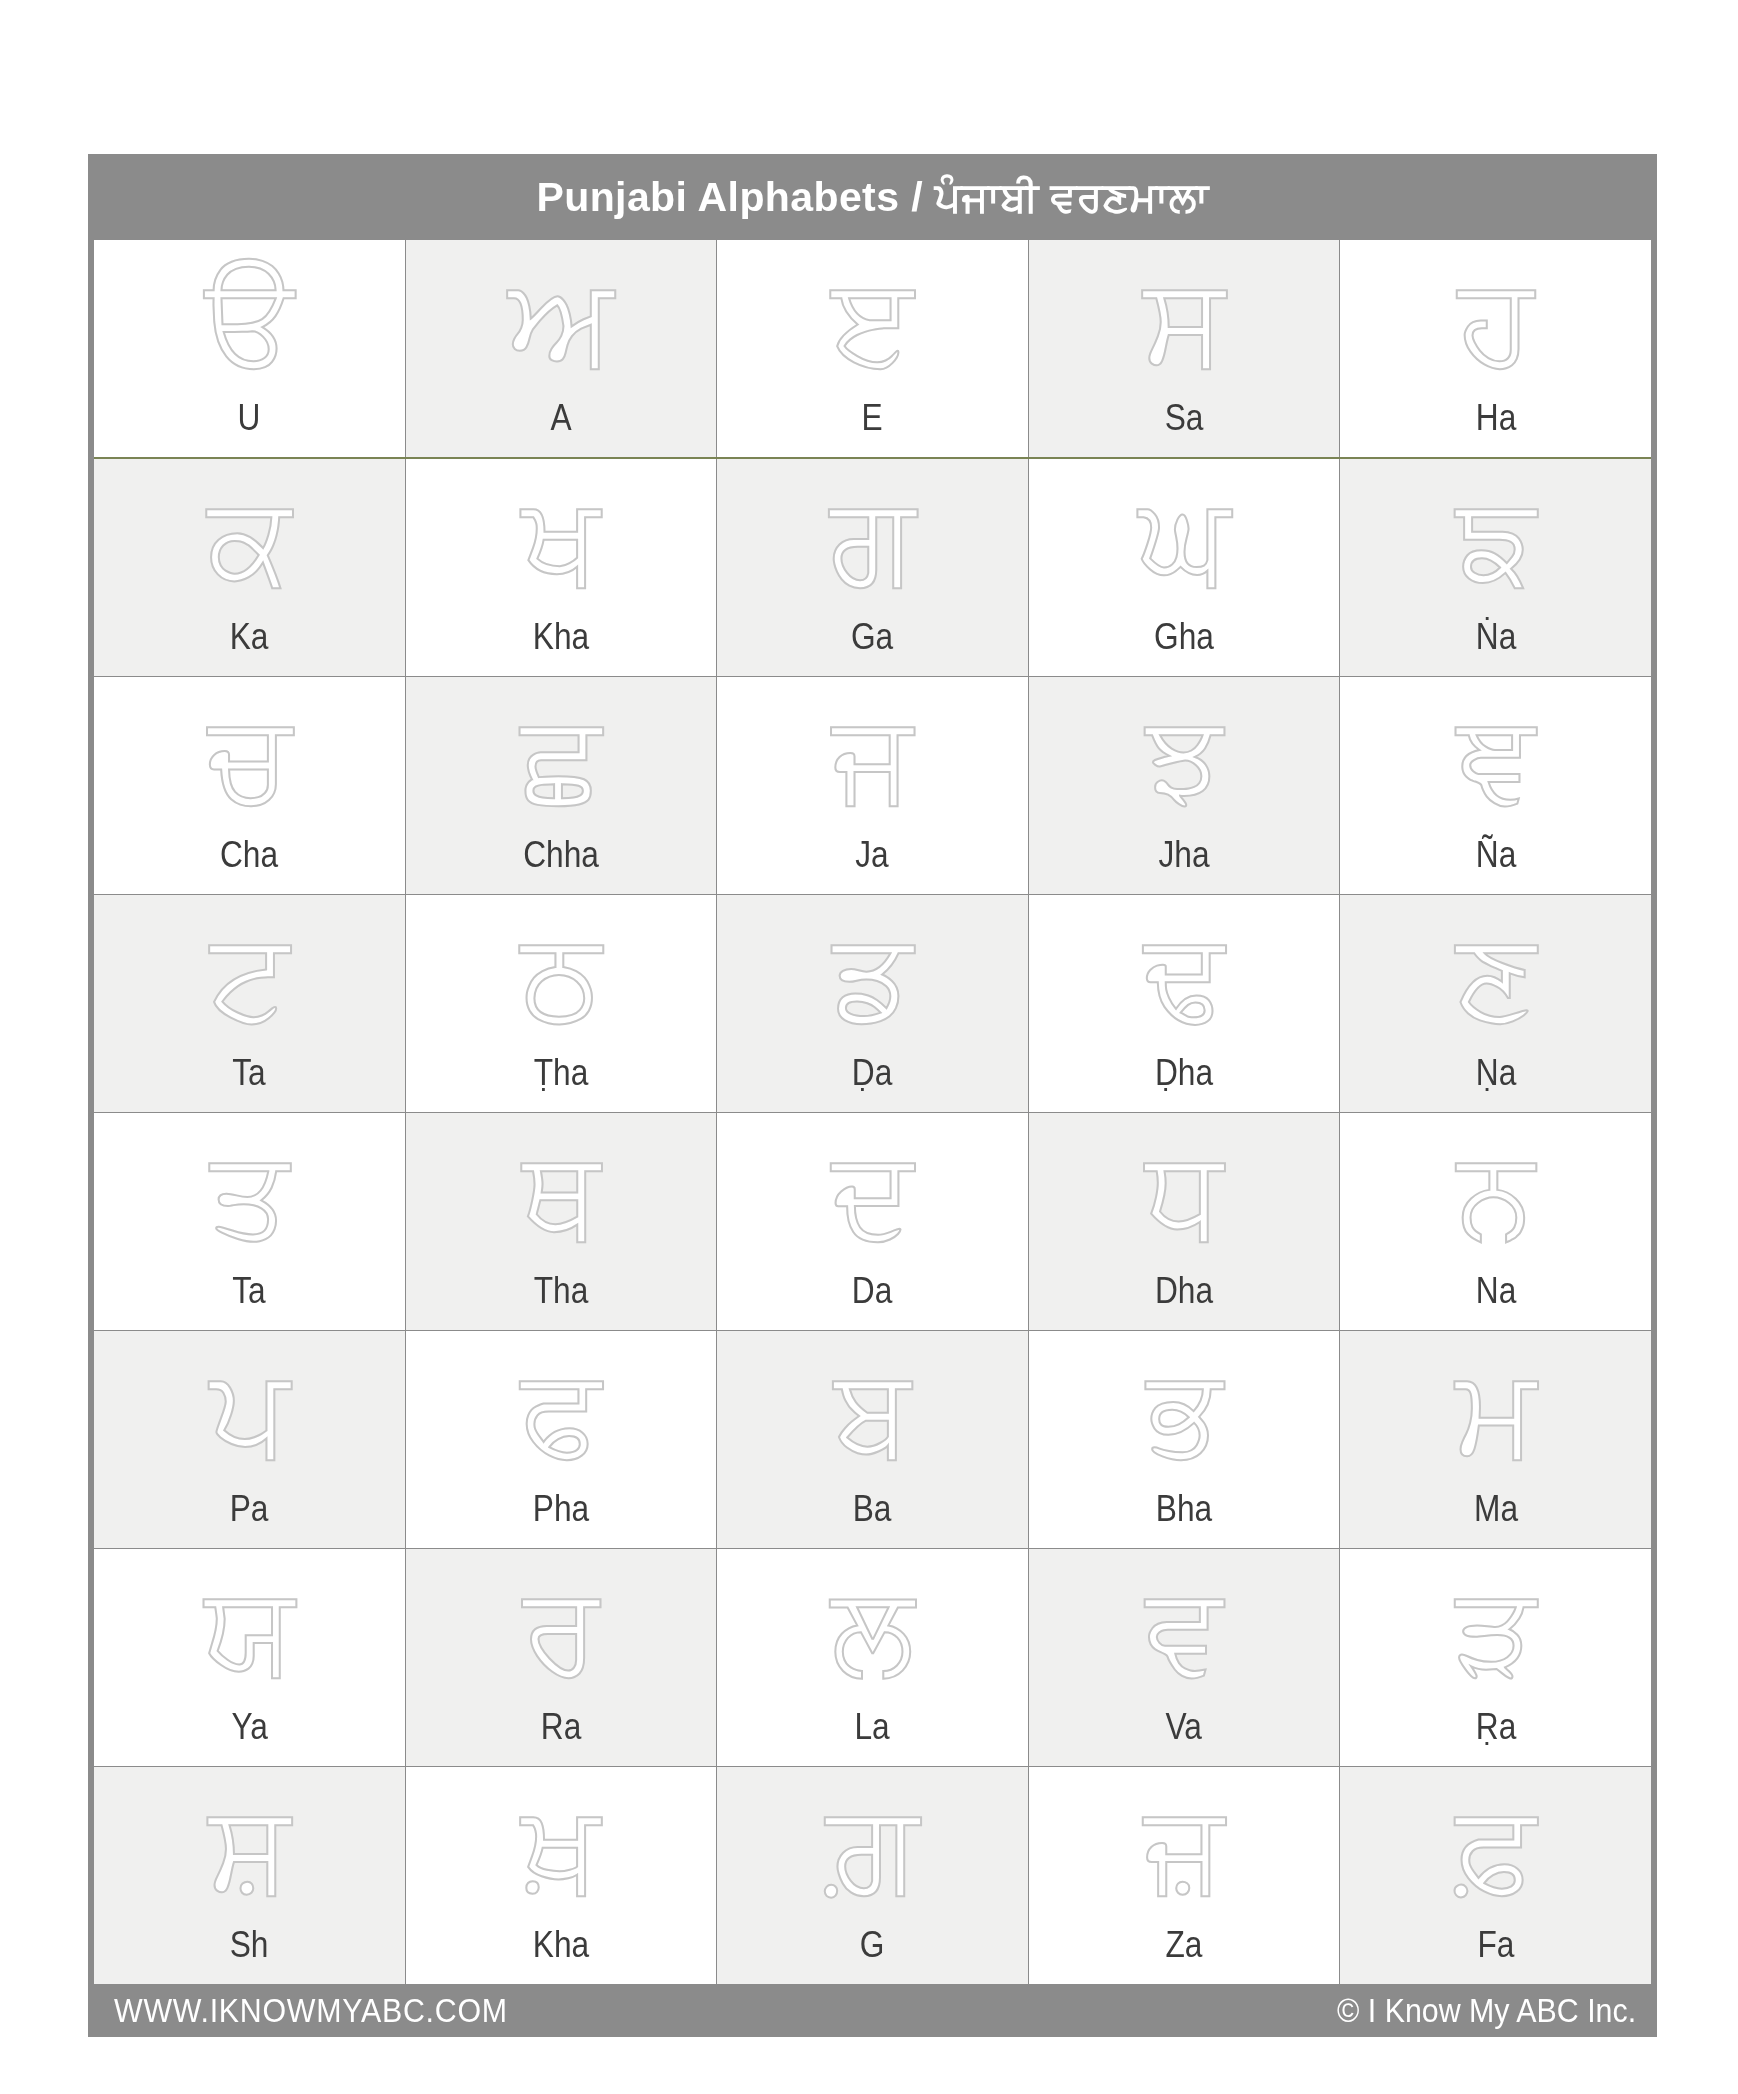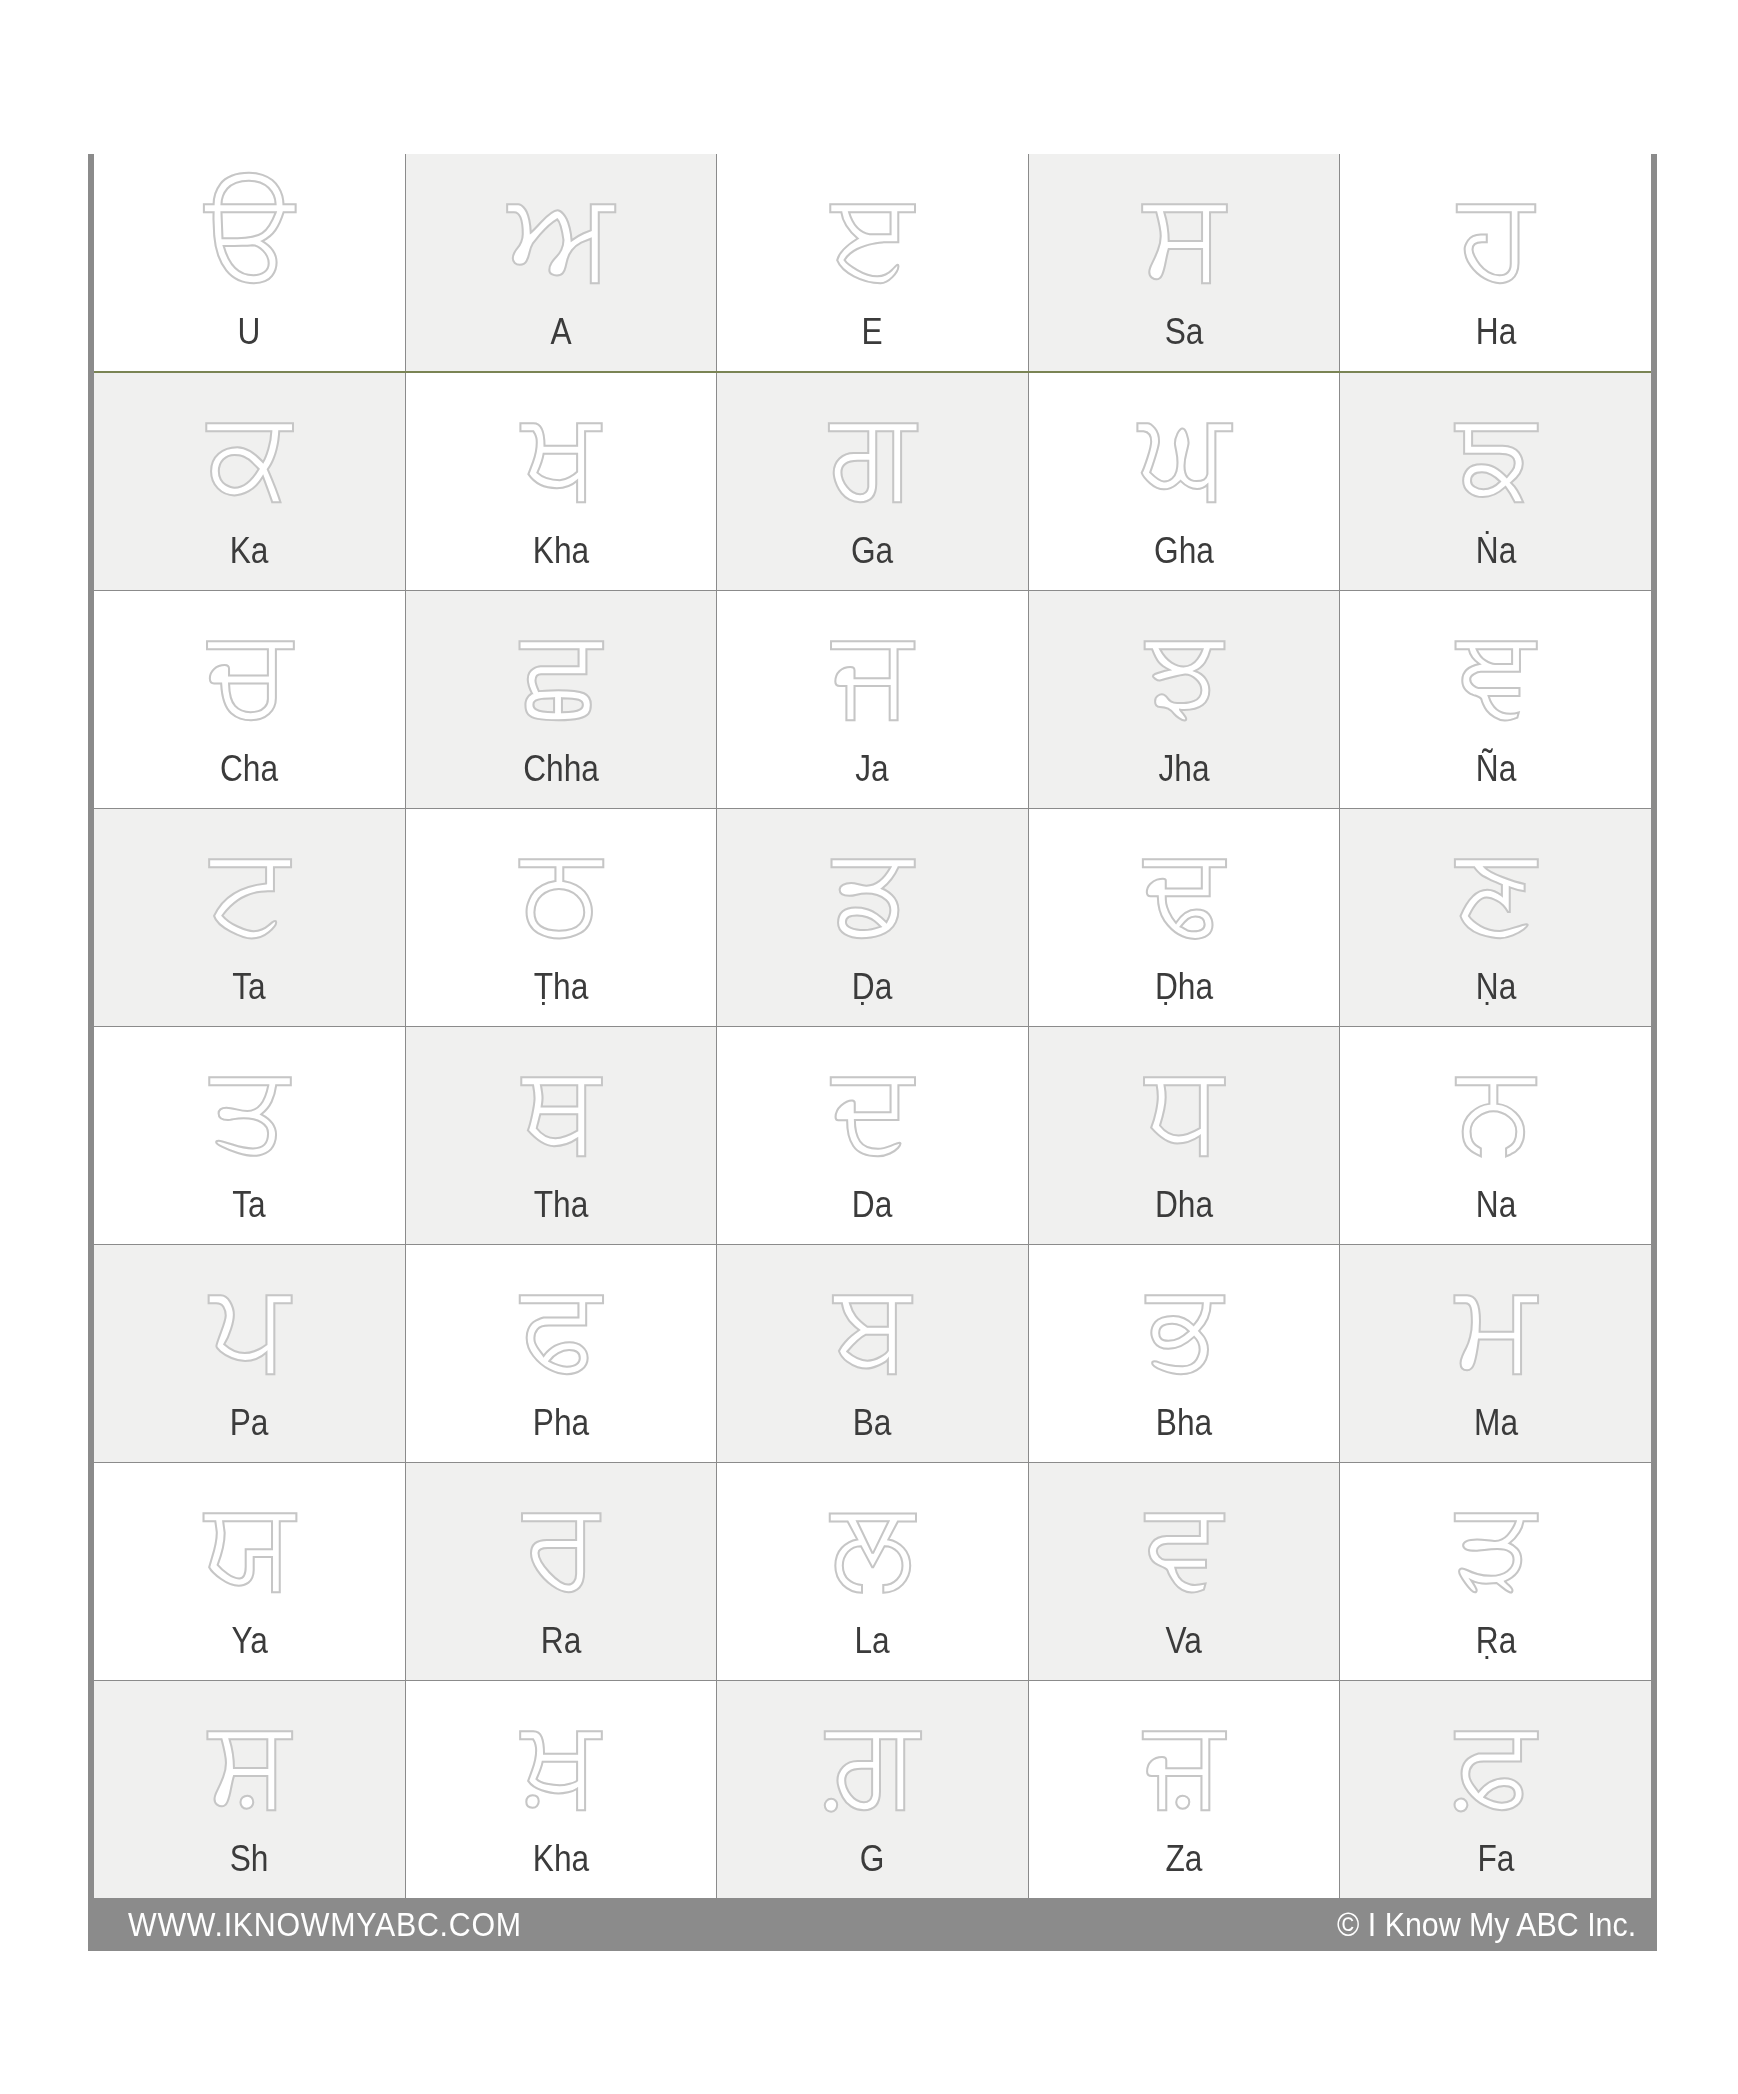--- a/index.html
+++ b/index.html
@@ -79,21 +79,21 @@
     display: inline-block;
     transform: scaleX(0.88);
     white-space: nowrap;
   }
   .footer-bar {
     height: 52px;
     background: var(--bar-bg);
     display: flex;
     align-items: center;
     justify-content: space-between;
-    padding: 0 21px 0 40px;
+    padding: 0 21px 0 26px;
     box-sizing: border-box;
     color: #ffffff;
   }
   .site-url {
     font-size: 33px;
     letter-spacing: 0.8px;
     transform: scaleX(0.92);
     transform-origin: left center;
     white-space: nowrap;
   }
@@ -102,20 +102,23 @@
     transform: scaleX(0.92);
     transform-origin: right center;
     white-space: nowrap;
   }
 </style>
 </head>
 <body>
 
 <div class="sheet">
 
+  <div class="header-bar">
+    <div class="page-title">Punjabi Alphabets / ਪੰਜਾਬੀ ਵਰਣਮਾਲਾ</div>
+  </div>
 
   <div class="grid">
       <div class="grid-row olive-divider">
         <div class="letter-cell">
           <div class="glyph">ੳ</div>
           <div class="letter-label">U</div>
         </div>
         <div class="letter-cell alt">
           <div class="glyph">ਅ</div>
           <div class="letter-label">A</div>

